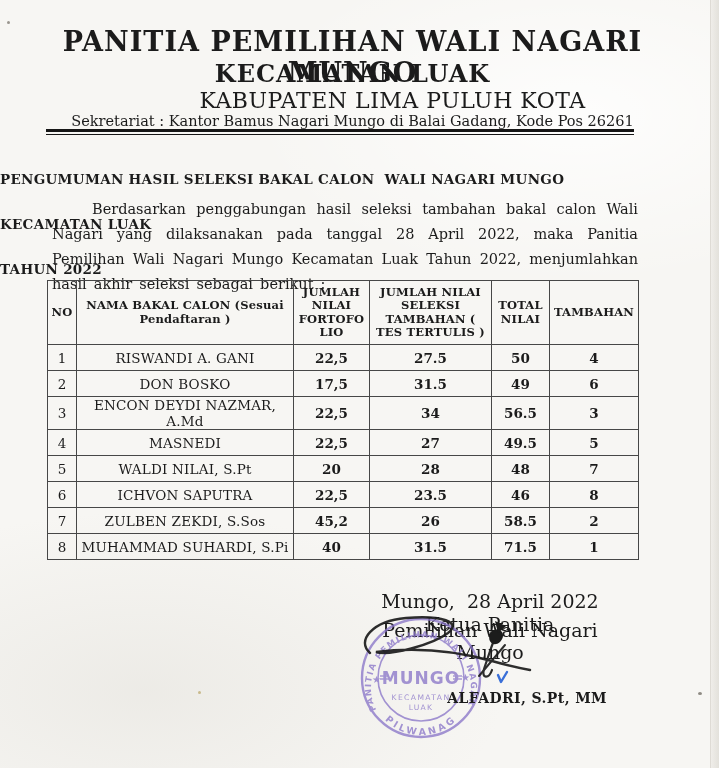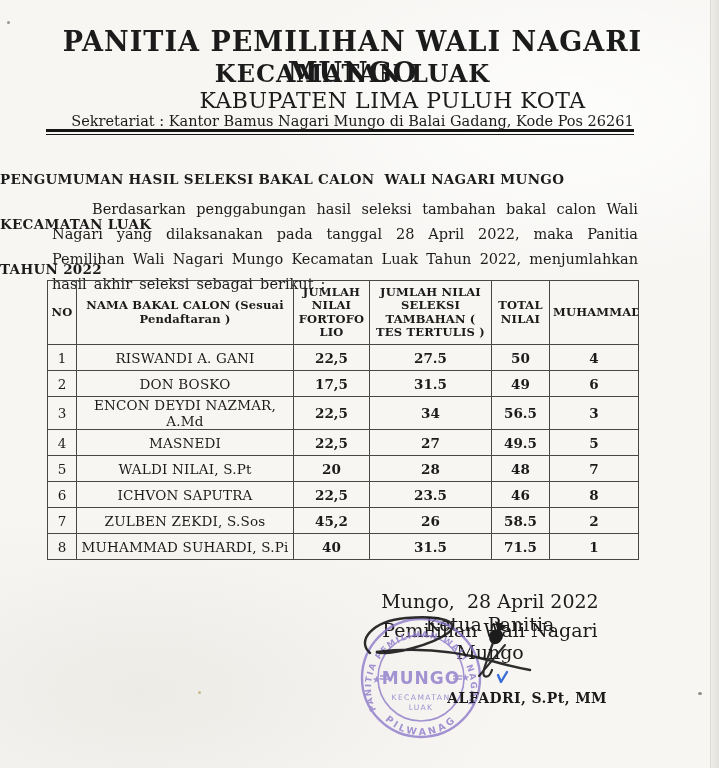--- a/index.html
+++ b/index.html
@@ -89,21 +89,21 @@
         <col style="width:58px">
         <col style="width:89px">
     </colgroup>
     <thead>
       <tr>
         <th>NO</th>
         <th>NAMA BAKAL CALON (Sesuai Pendaftaran )</th>
         <th>JUMLAH NILAI FORTOFO LIO</th>
         <th>JUMLAH NILAI SELEKSI TAMBAHAN ( TES TERTULIS )</th>
         <th>TOTAL NILAI</th>
-        <th>MUHAMMAD</th>
+        <th>TAMBAHAN</th>
       </tr>
     </thead>
     <tbody>
         <tr>
           <td class="c-no">1</td>
           <td class="c-name">RISWANDI A. GANI</td>
           <td class="c-num">22,5</td>
           <td class="c-num">27.5</td>
           <td class="c-num">50</td>
           <td class="c-num">4</td>

